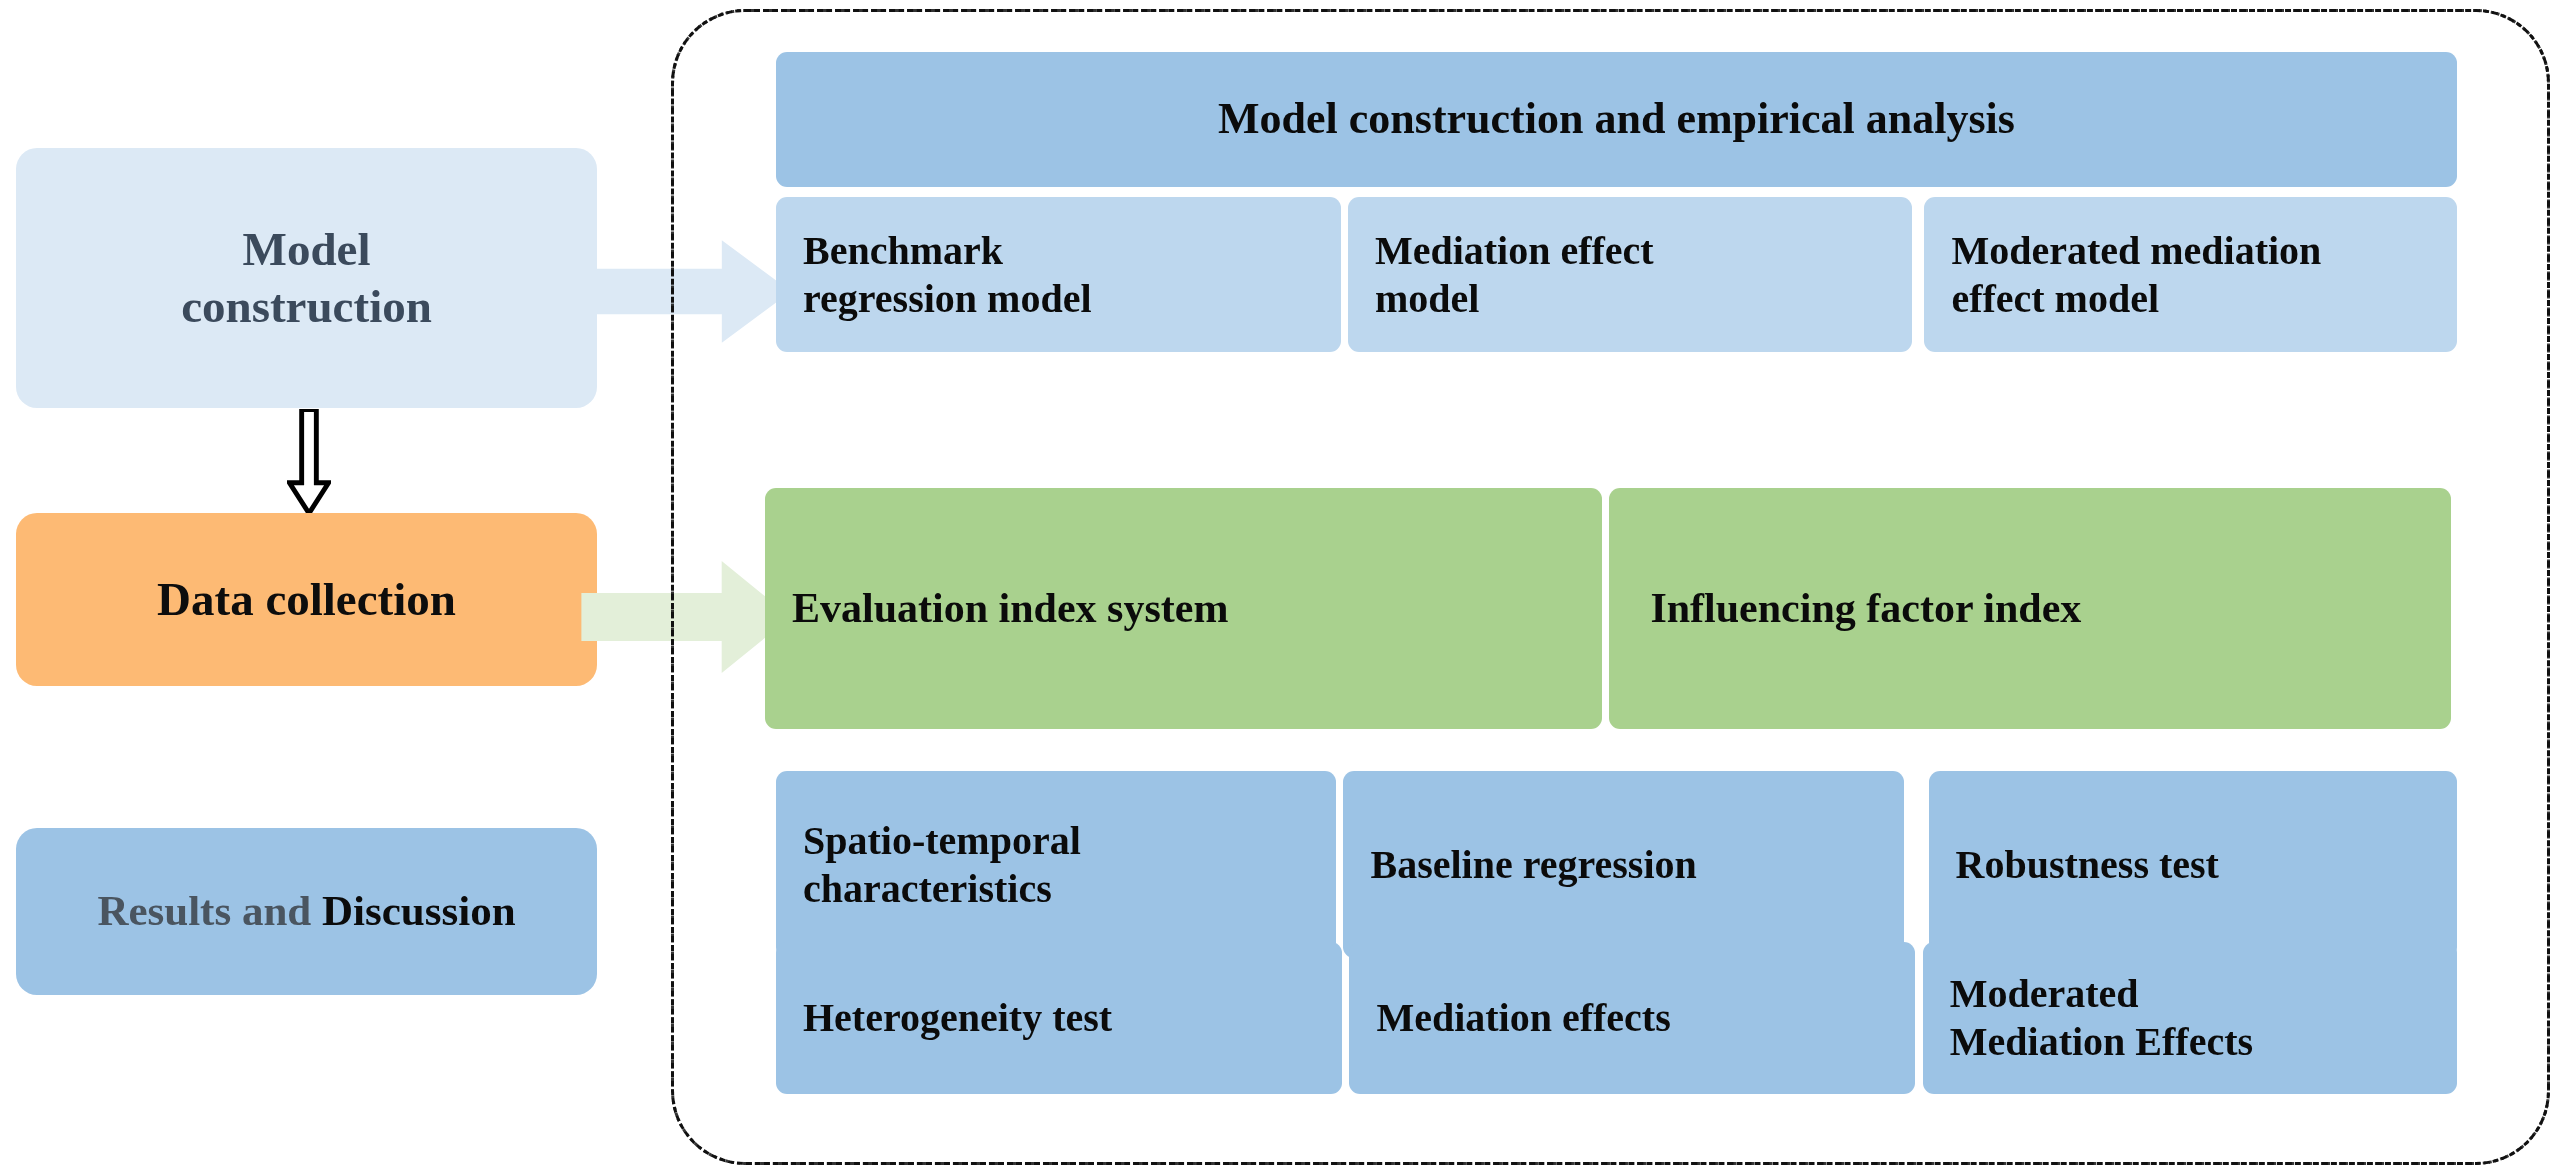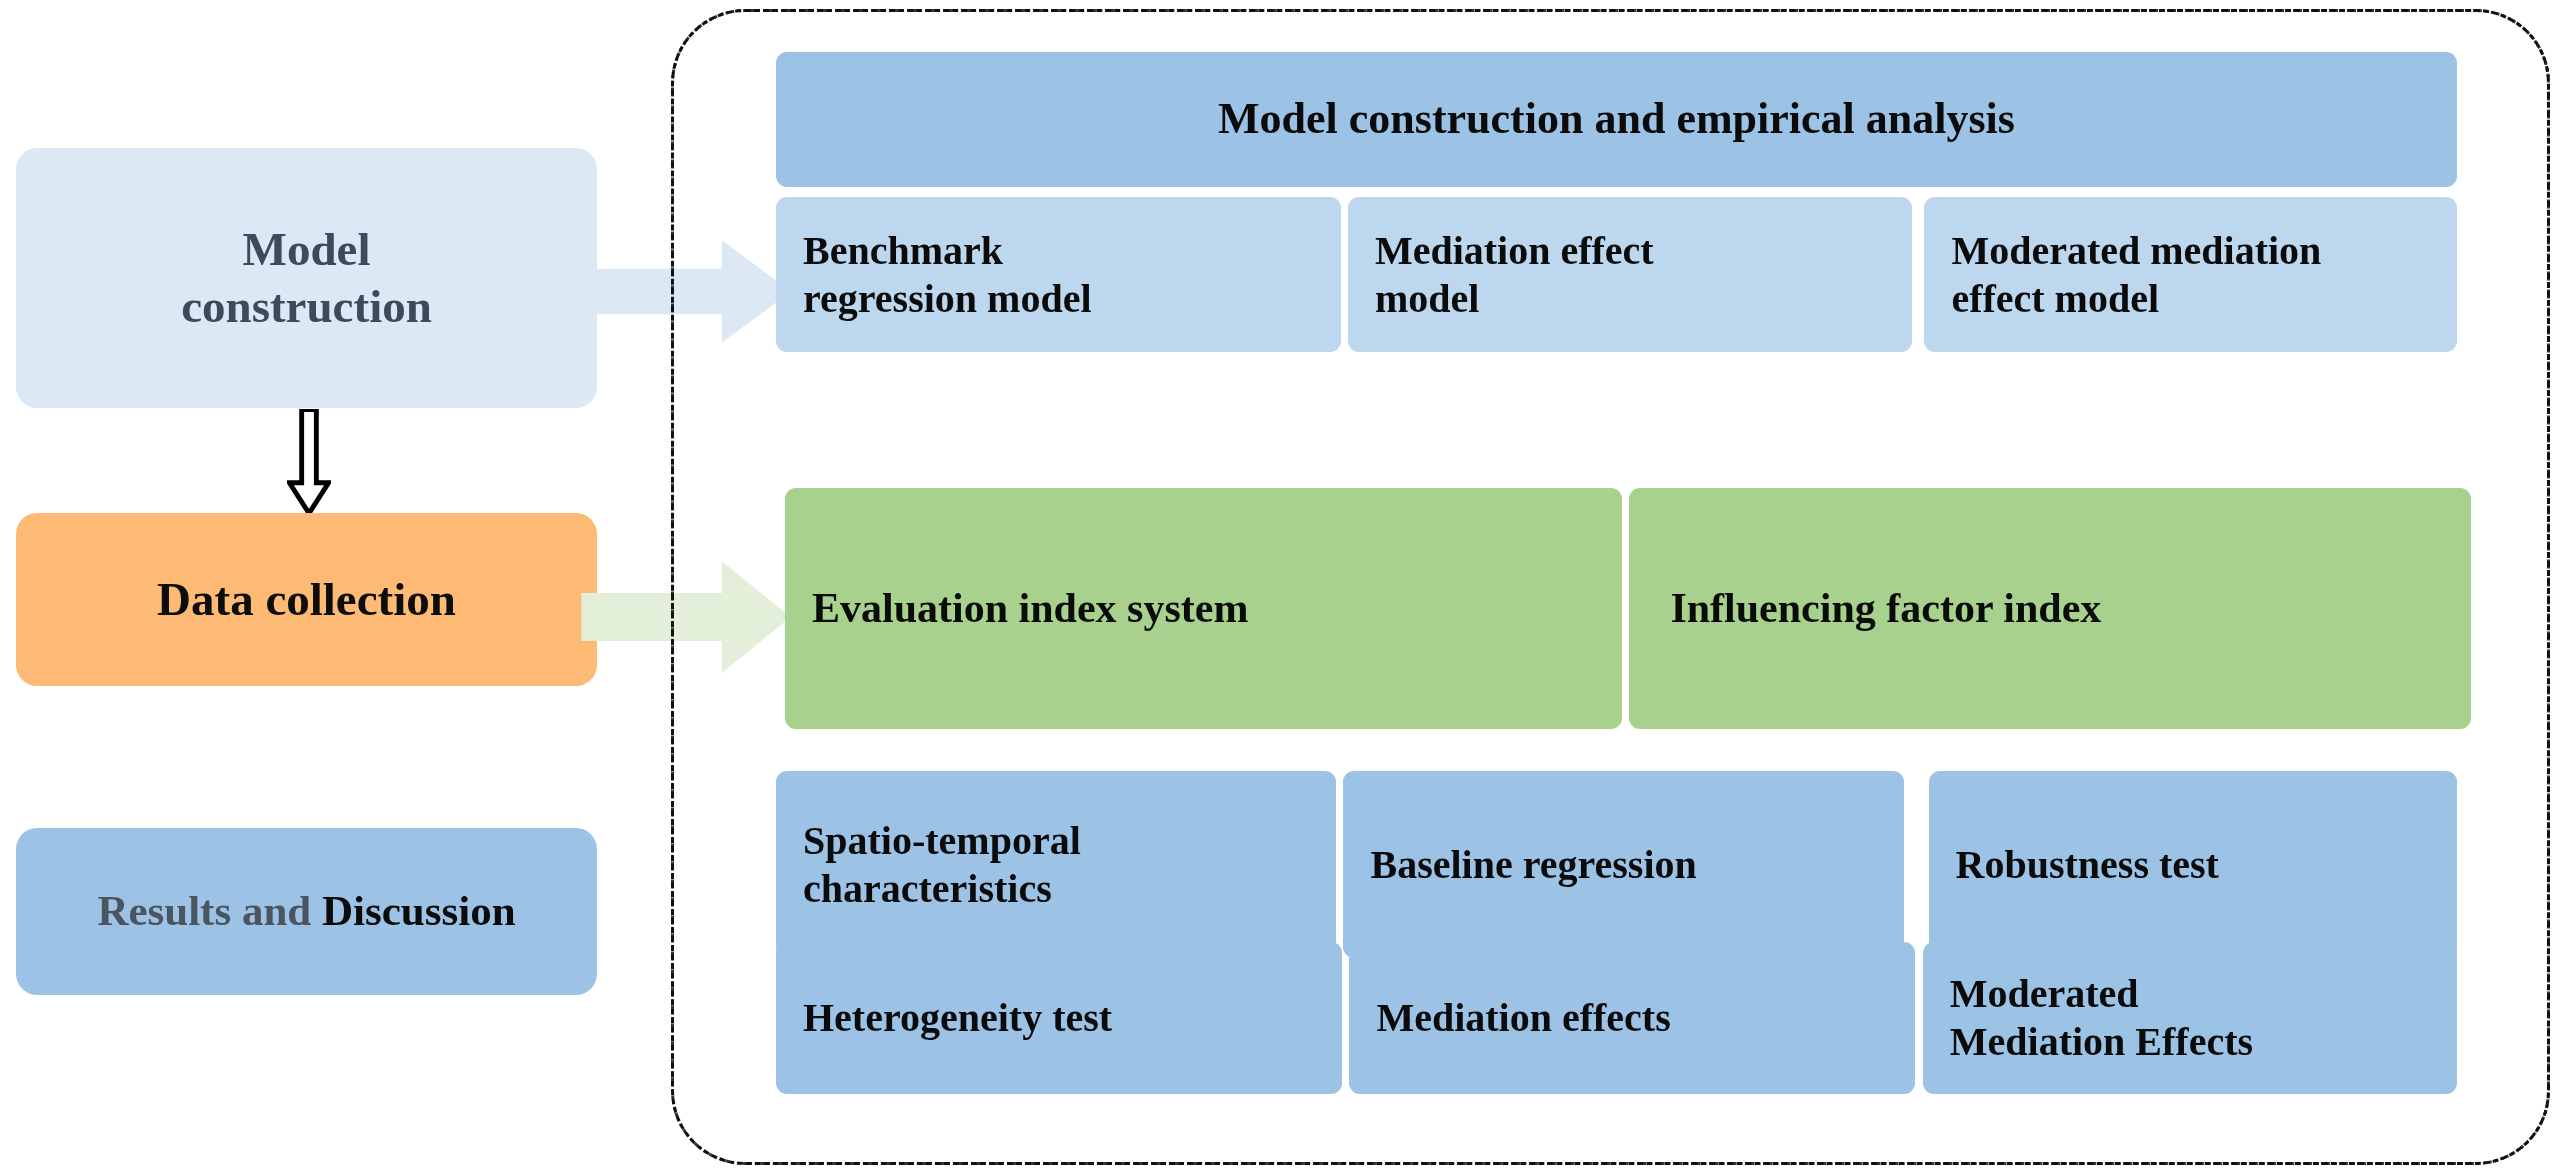--- a/index.html
+++ b/index.html
@@ -61,21 +61,21 @@
 
   
   #row-models{left:776px;top:197px;width:1681px;height:155px;}
   #row-models .cell{background:#bdd7ee;padding-left:27px;}
   #row-models .ctxt{font-size:40px;color:#0b0b0b;}
   #row-models .c1{width:566px;}
   #row-models .c2{width:566px;margin-left:7.4px;}
   #row-models .c3{width:534px;margin-left:12px;}
 
   
-  #row-index{left:785px;top:488px;width:1687px;height:241px;}
+  #row-index{left:765px;top:488px;width:1687px;height:241px;}
   #row-index .cell{background:#a9d18e;padding-left:27px;padding-right:11px;}
   #row-index .g1{width:837px;}
   #row-index .g2{width:842px;margin-left:7.4px;padding-left:41px;}
   #row-index .ctxt{font-size:42px;color:#0b0b0b;}
 
   
   #row-results-1{left:776px;top:771px;width:1681px;height:187px;}
   #row-results-1 .cell{background:#9cc3e5;padding-left:27px;padding-right:11px;}
   #row-results-1 .ctxt{font-size:40px;color:#0b0b0b;}
   #row-results-1 .c1{width:566px;}

